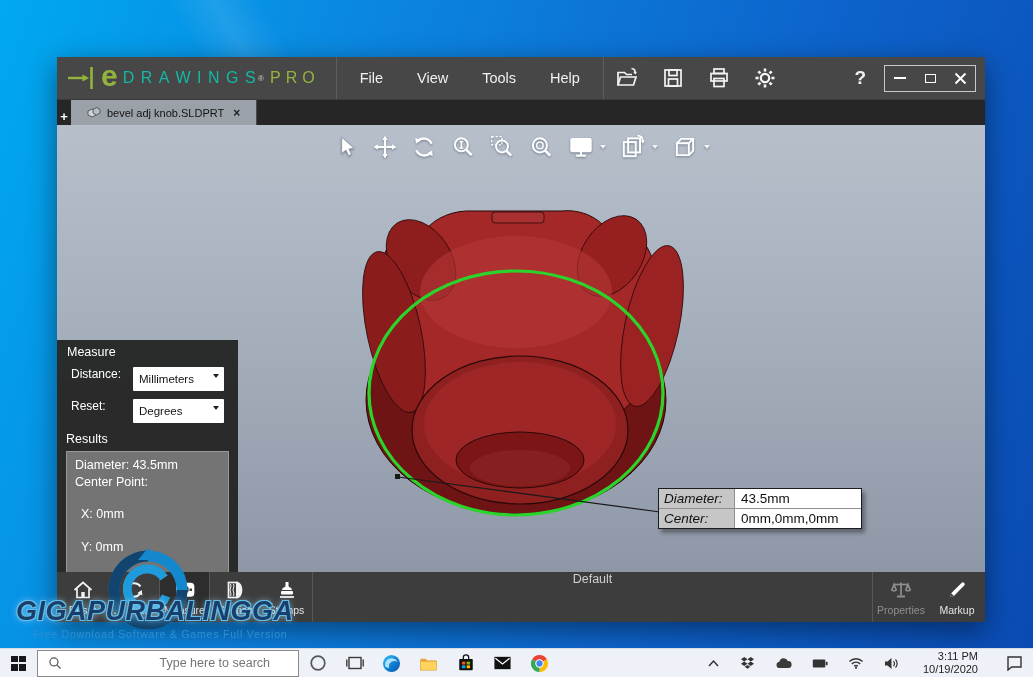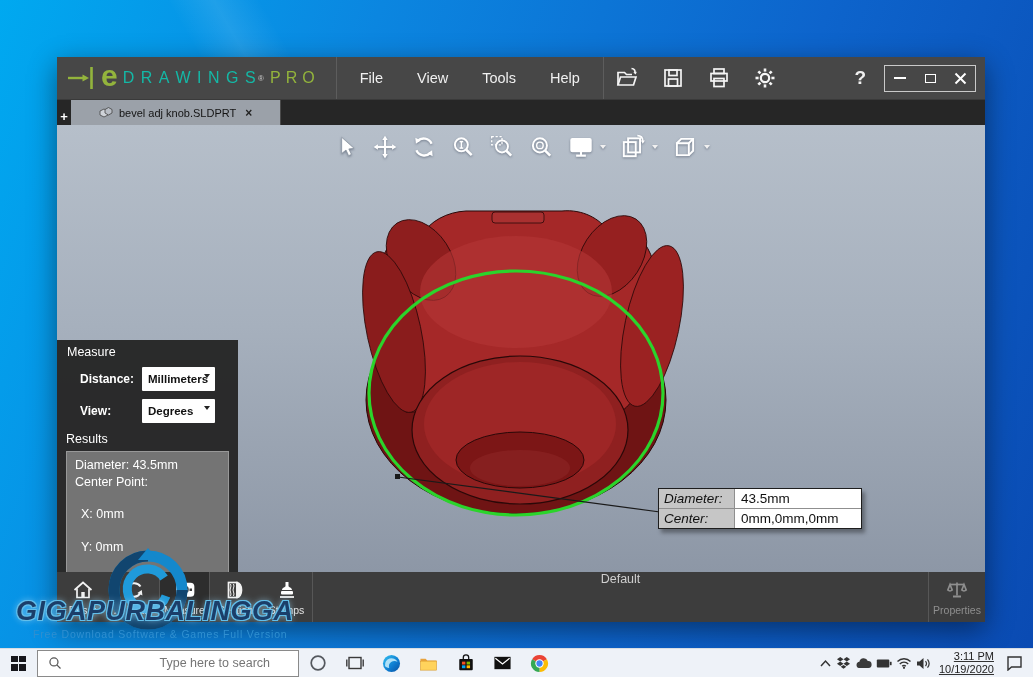--- a/index.html
+++ b/index.html
@@ -26,41 +26,41 @@
   .tb-icon-btn svg { stroke:#f5f5f5; fill:none; stroke-width:1.7; }
   .help-q { margin-left:auto; font-size:19px; font-weight:bold; padding-right:18px; }
   .win-controls { margin-right:9px; border:1px solid #c9c9c9; height:27px; display:flex; align-items:center; }
   .wc-btn { width:30px; height:100%; display:flex; align-items:center; justify-content:center; }
   .wc-min-bar { width:12px; height:0; border-top:2px solid #fff; }
   .wc-max-box { width:11px; height:9px; border:1.6px solid #fff; }
 
   
   .tabbar { position:absolute; top:43px; left:0; right:0; height:25px; background:#262626; display:flex; align-items:stretch; }
   .newtab-btn { width:14px; display:flex; align-items:flex-end; justify-content:center; color:#fff; font-size:13px; font-weight:bold; padding-bottom:1px; }
-  .tab { background:#9ba1a9; color:#141414; display:flex; align-items:center; gap:6px; padding:0 28px; font-size:11px; border-right:1px solid #4a4a4a; }
+  .tab { background:#9ba1a9; color:#141414; display:flex; align-items:center; gap:6px; padding:0 16px; font-size:11px; border-right:1px solid #4a4a4a; }
   .tab-close { font-size:12px; color:#222; margin-left:3px; font-weight:bold; }
 
   
   .viewport { position:absolute; top:68px; left:0; right:0; bottom:50px; background:linear-gradient(#b6bfca 0%,#a6b0bd 45%,#8d97a6 100%); overflow:hidden; }
   .view-toolbar { position:absolute; top:7px; left:0; right:0; display:flex; justify-content:center; align-items:center; gap:13px; z-index:5; }
   .vt-btn { display:flex; align-items:center; justify-content:center; height:30px; filter:drop-shadow(0 1px 1px rgba(55,65,85,.5)); }
   .vt-btn svg { stroke:#ffffff; fill:none; stroke-width:1.8; }
   .caret { width:0; height:0; border-left:3.5px solid transparent; border-right:3.5px solid transparent; border-top:4.5px solid #f0f0f0; margin-left:5px; }
   .model-svg { position:absolute; inset:0; width:100%; height:100%; z-index:1; }
 
   
   .meas-tooltip { position:absolute; left:601px; top:363px; z-index:6; border:1px solid #1d1d1d; box-shadow:3px 4px 4px rgba(0,0,0,.35); display:grid; grid-template-columns:76px 126px; font-size:13.5px; color:#111; }
   .mt-label { background:#c6c6c6; border-bottom:1px solid #8f8f8f; border-right:1px solid #8f8f8f; padding:2px 16px 2px 5px;font-style:italic; }
   .mt-value { background:#ffffff; border-bottom:1px solid #8f8f8f; padding:2px 4px 2px 6px; }
   .meas-tooltip .row2 { border-bottom:none; }
 
   
   .measure-panel { position:absolute; left:0; top:215px; width:181px; height:232px; background:rgba(38,38,38,.97); color:#fff; z-index:7; }
   .mp-title { padding:5px 10px 4px; font-size:12.5px; }
-  .mp-row { display:flex; align-items:center; padding:4px 23px;font-weight:bold; }
+  .mp-row { display:flex; padding:4px 14px; }
   .mp-label { width:62px; font-size:12px; }
   .mp-select { flex:1; height:24px; background:#fff; color:#111; font-size:11.5px; display:flex; align-items:center; padding-left:6px; position:relative; border-radius:1px; }
   .mp-select .sel-caret { position:absolute; right:5px; top:7px; width:0; height:0; border-left:3.5px solid transparent; border-right:3.5px solid transparent; border-top:4.5px solid #222; }
   .mp-results-label { padding:5px 9px 2px; font-size:12.5px; }
   .mp-results-box { margin:3px 9px 0; border:1px solid #989898; background:#747474; padding:5px 8px; font-size:12.5px; line-height:1.32; }
   .mp-results-box .ind { padding-left:6px;margin-top:16px; }
   .mp-icons { display:flex; gap:17px; padding:11px 14px 0; }
   .mp-icons svg { width:25px; height:25px; }
 
   
@@ -80,21 +80,21 @@
   .wm-sub { position:absolute; left:33px; top:628px; z-index:41; font-size:10.5px; letter-spacing:.8px; color:#2f8fd0; }
 
   
   .taskbar { position:absolute; left:0; bottom:0; width:1033px; height:29px; background:#eef2f8; border-top:1px solid #d8dde3; display:flex; align-items:center; z-index:100; color:#333; }
   .start-btn { width:37px; height:100%; display:flex; align-items:center; justify-content:center; }
   .win-logo { width:15px; height:15px; display:grid; grid-template-columns:1fr 1fr; gap:1.5px; }
   .win-logo span { background:#17171c; }
   .search-box { width:262px; height:27px; background:#fff; border:1px solid #8a8a8a; display:flex; align-items:center; gap:8px; padding-left:10px; }
   .search-box input { border:none; outline:none; font-size:12.5px; color:#3b3b3b; width:200px; font-family:"Liberation Sans",sans-serif; background:transparent;text-align:right; }
   .task-icon { width:37px; height:100%; display:flex; align-items:center; justify-content:center; }
-  .tray { margin-left:auto; display:flex; align-items:center; gap:4px; padding-right:4px;text-decoration:underline; }
+  .tray { margin-left:auto; display:flex; align-items:center; gap:20px; padding-right:4px; }
   .tray svg { display:block; }
   .clock { text-align:right; font-size:11px; line-height:1.2; padding:0 4px; color:#222; }
   .chrome-icon { width:19px; height:19px; }
 </style>
 </head>
 <body>
 
 <div class="desktop">
 
   <div class="app-window">
@@ -294,21 +294,21 @@
       <div class="measure-panel">
         <div class="mp-title">Measure</div>
         <div class="mp-row">
           <span class="mp-label">Distance:</span>
           <div class="mp-select">
             <span>Millimeters</span>
             <span class="sel-caret"></span>
           </div>
         </div>
         <div class="mp-row">
-          <span class="mp-label">View:</span>
+          <span class="mp-label">Reset:</span>
           <div class="mp-select">
             <span>Degrees</span>
             <span class="sel-caret"></span>
           </div>
         </div>
         <div class="mp-results-label">Results</div>
         <div class="mp-results-box">
           <div>Diameter: 43.5mm</div>
           <div>Center Point:</div>
           <div class="ind">X: 0mm</div>
@@ -394,20 +394,27 @@
       <div class="bt-right">
         <div class="bt-btn disabled" style="width:56px">
           <svg width="24" height="24" viewBox="0 0 24 24">
             <line x1="12" y1="4.5" x2="12" y2="17.5"></line>
             <line x1="5" y1="6.5" x2="19" y2="6.5"></line>
             <path d="M5 6.5 L2.8 12 a2.8 2.2 0 0 0 4.4 0 Z"></path>
             <path d="M19 6.5 L16.8 12 a2.8 2.2 0 0 0 4.4 0 Z"></path>
             <line x1="8" y1="18.5" x2="16" y2="18.5" stroke-width="2"></line>
           </svg>
           <span>Properties</span>
+        </div>
+        <div class="bt-btn" style="width:56px">
+          <svg width="24" height="24" viewBox="0 0 24 24">
+            <path d="M5 19 L6.2 15.2 L16.5 4.9 a1.9 1.9 0 0 1 2.7 2.7 L8.9 17.9 Z" fill="#fff" stroke="none"></path>
+            <path d="M5 19 L6.2 15.2 L8.9 17.9 Z" fill="#3d3d3d" stroke="none"></path>
+          </svg>
+          <span>Markup</span>
         </div>
       </div>
     </div>
   </div>
 
   <svg class="wm-logo" viewBox="0 0 84 84">
     <circle cx="42" cy="42" r="34" fill="none" stroke="#1488cc" stroke-width="11"></circle>
     <path d="M 42 8 A 34 34 0 1 0 76 42" fill="none" stroke="#113a5e" stroke-width="11" opacity=".85"></path>
     <path d="M 58 30 A 20 20 0 1 0 60 48" fill="none" stroke="#1f9ada" stroke-width="9"></path>
     <polygon points="42,0 52,12 32,12" fill="#1488cc"></polygon>

